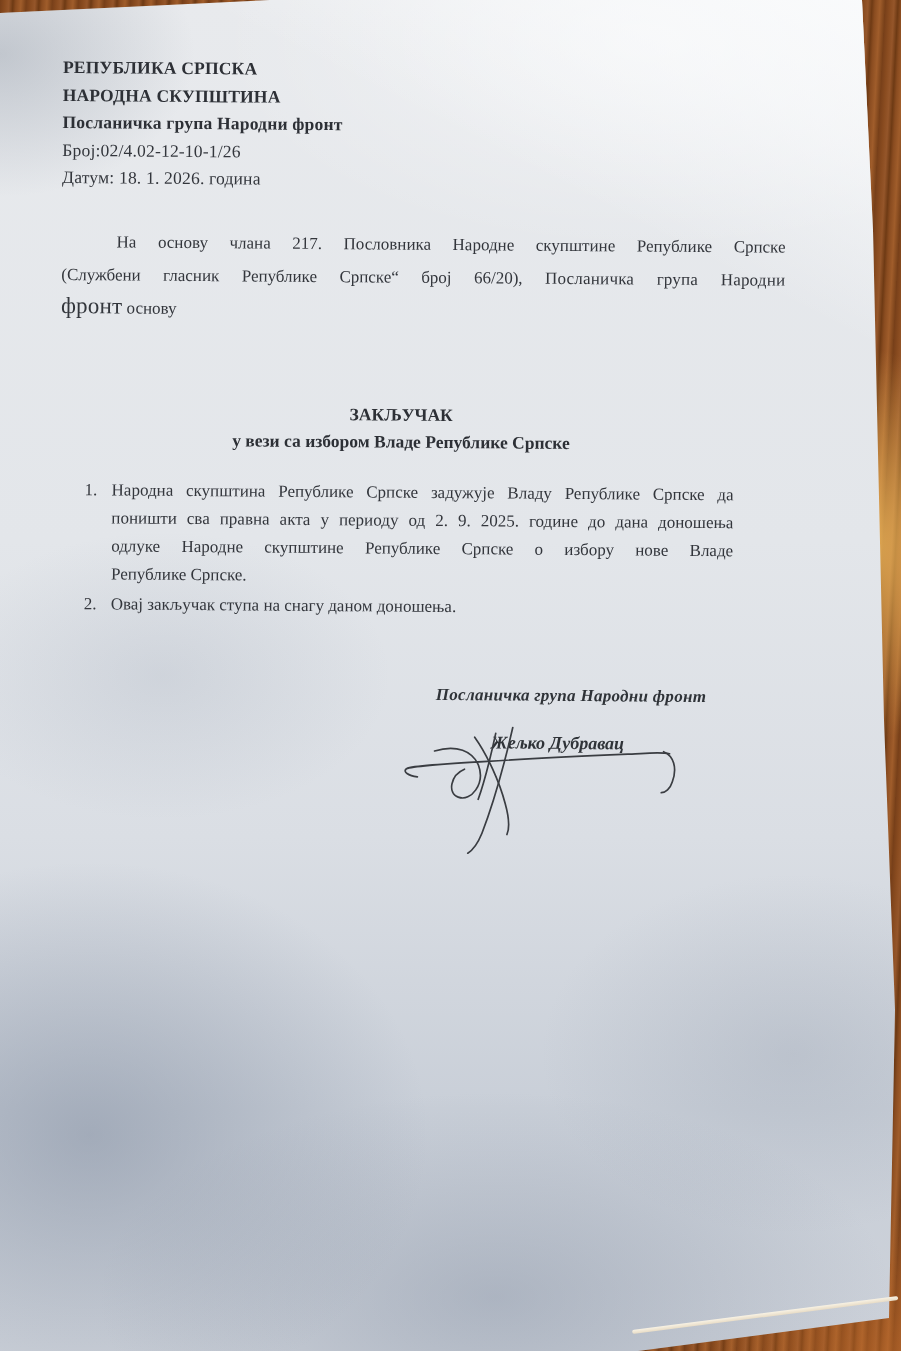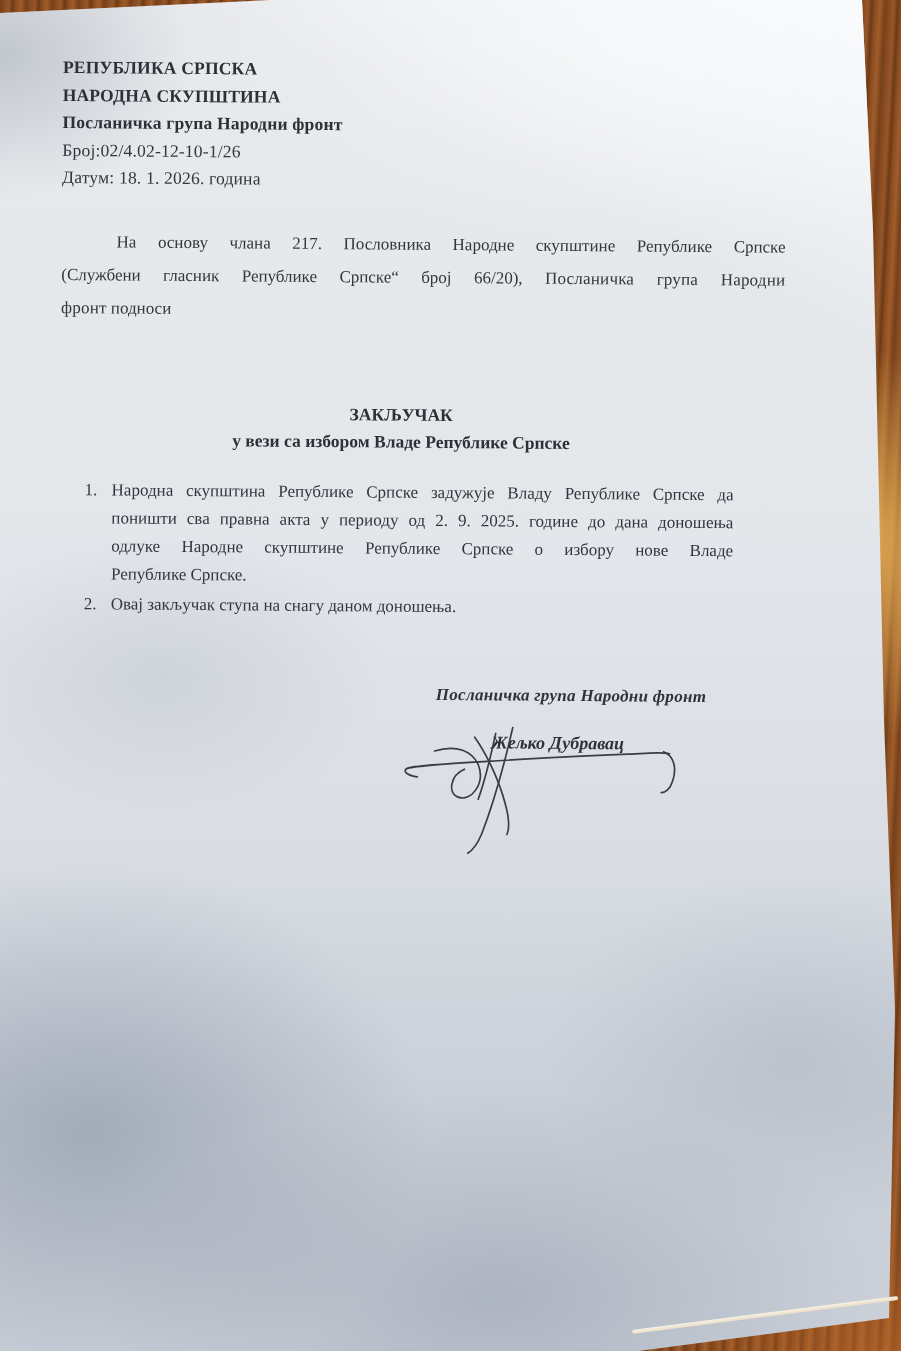--- a/index.html
+++ b/index.html
@@ -90,21 +90,21 @@
       <div class="b">РЕПУБЛИКА СРПСКА</div>
       <div class="b">НАРОДНА СКУПШТИНА</div>
       <div class="b">Посланичка група Народни фронт</div>
       <div>Број:02/4.02-12-10-1/26</div>
       <div>Датум: 18. 1. 2026. година</div>
     </div>
 
     <div class="blk intro">
       <div class="jline indent1">На основу члана 217. Пословника Народне скупштине Републике Српске</div>
       <div class="jline"><span>(Службени гласник Републике Српске“ број 66/20), </span><span class="hdr b" style="font-size:17px;">Посланичка група Народни</span></div>
-      <div class="lline"><span class="hdr b" style="font-size:17px;">фронт</span><span> подноси</span></div>
+      <div class="lline"><span class="hdr b" style="font-size:23px;">фронт</span><span> основу</span></div>
     </div>
 
     <div class="blk ttl">
       <div>ЗАКЉУЧАК</div>
       <div>у вези са избором Владе Републике Српске</div>
     </div>
 
     <div class="item item1">
       <span class="num">1.</span>
       <div class="ilines">

